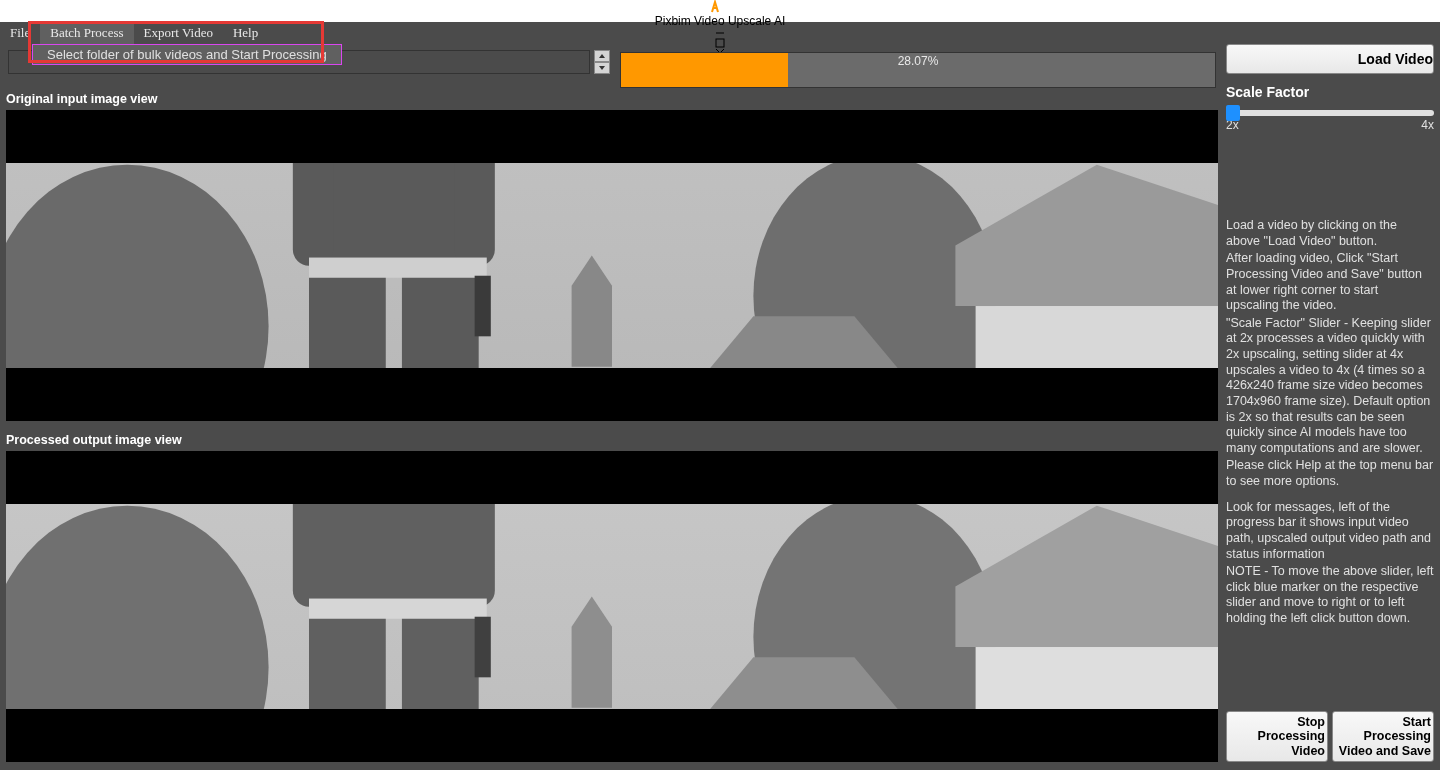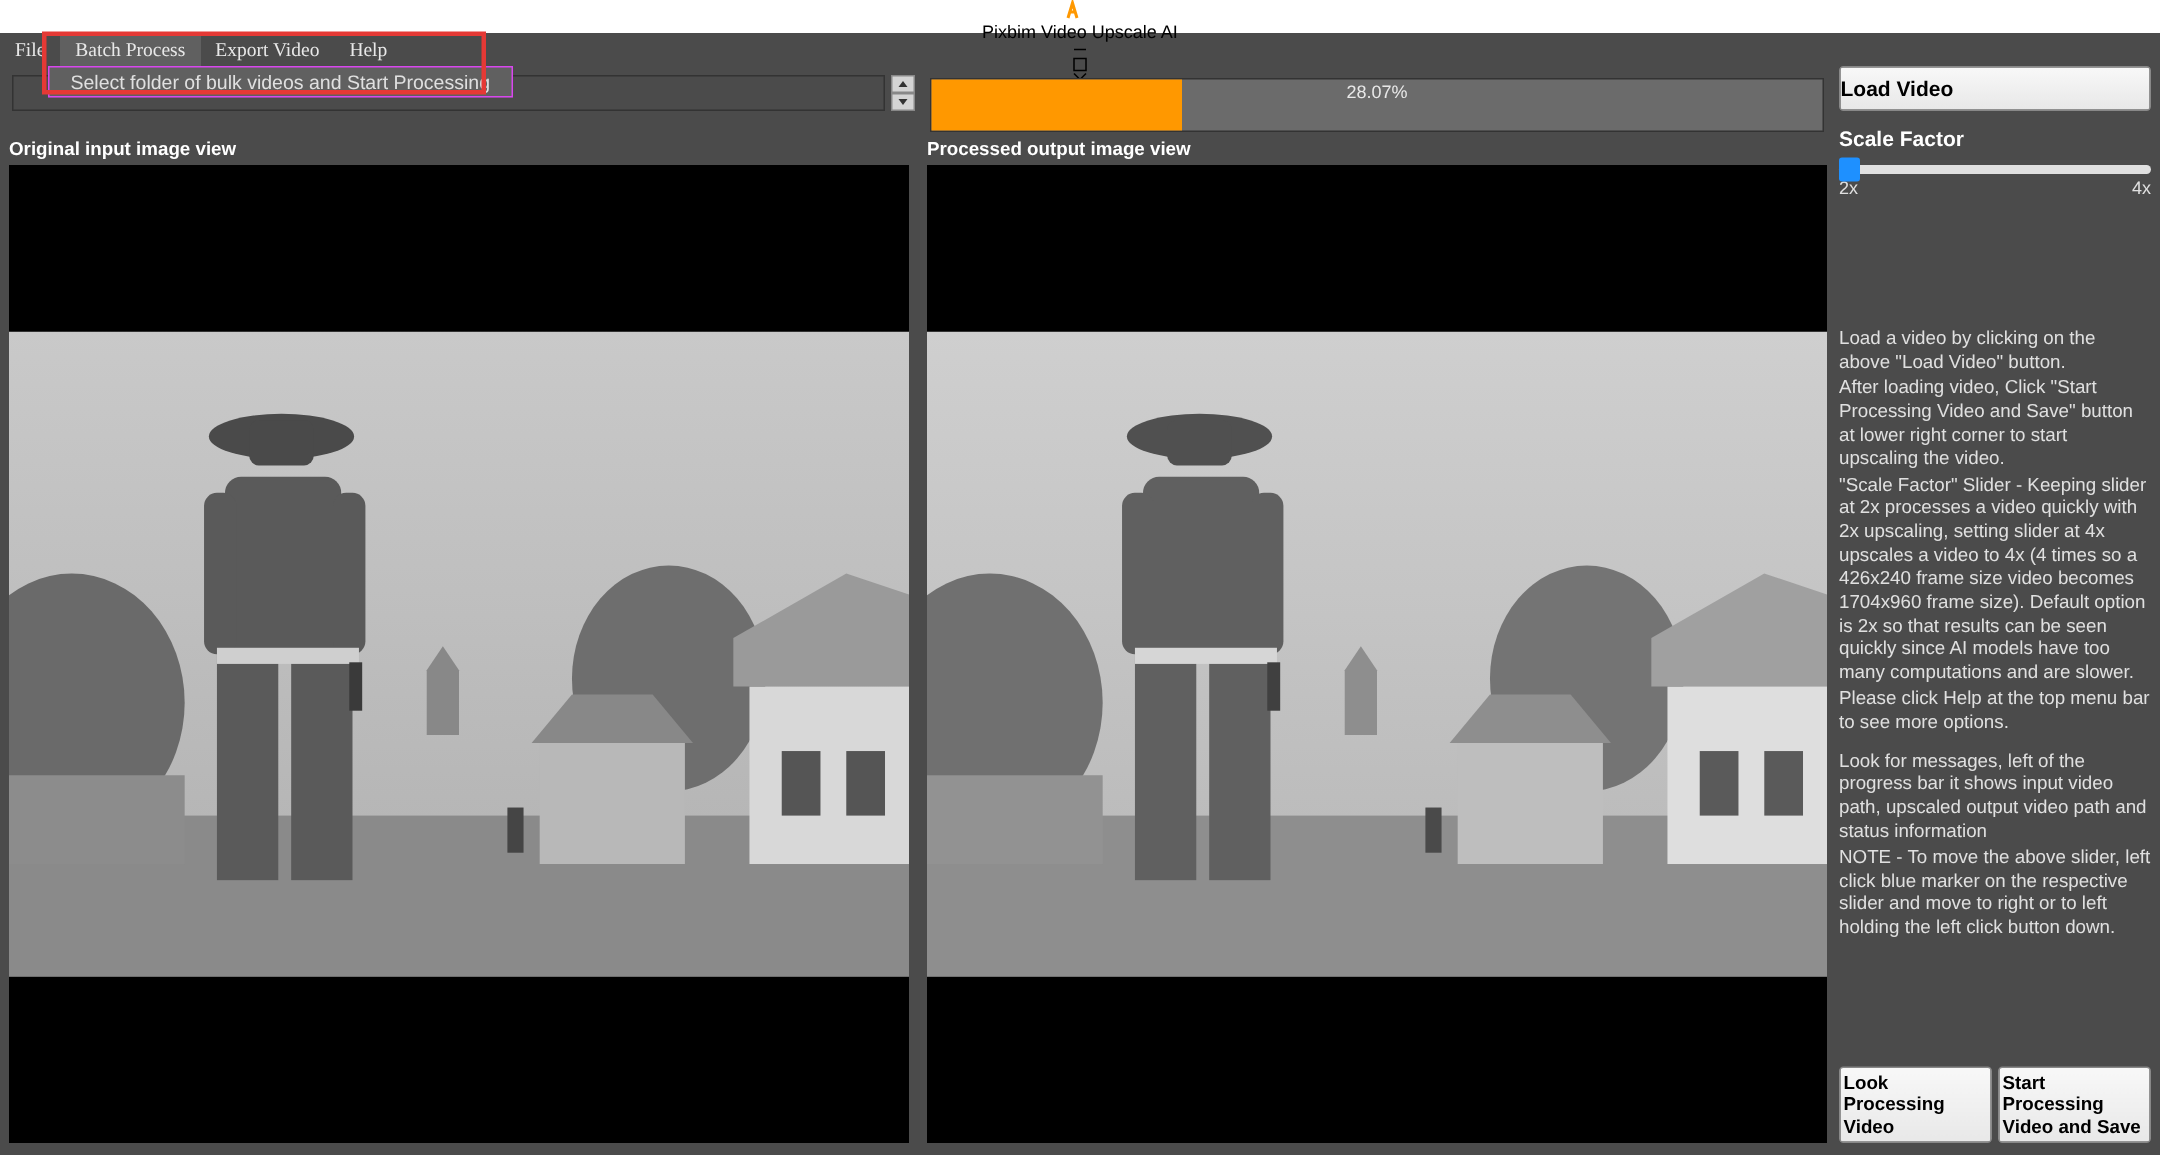--- a/index.html
+++ b/index.html
@@ -18,34 +18,34 @@
 
   .topstrip { position:absolute; top:48px; left:8px; right:0; height:34px; display:flex; align-items:flex-start; }
   .msgbox { flex:0 0 582px; height:24px; border:1px solid #333; background:#4b4b4b; margin-right:4px; margin-top:2px; }
   .spinbtns { width:16px; display:flex; flex-direction:column; margin-right:10px; margin-top:2px; }
   .spinbtns .sbtn { height:12px; background:#d4d4d4; border:1px solid #888; display:flex; align-items:center; justify-content:center; }
   .progress-wrap { flex:1; height:36px; background:#6b6b6b; border:1px solid #333; position:relative; margin-right:10px; margin-top:4px; }
   .progress-fill { position:absolute; left:0; top:0; bottom:0; width:28.07%; background:#ff9800; }
   .progress-text { position:absolute; width:100%; text-align:center; font-size:12px; color:#e8e8e8; line-height:16px; }
 
   .sidepanel { position:absolute; top:44px; right:6px; width:208px; bottom:8px; display:flex; flex-direction:column; }
-  .btn { background:linear-gradient(#f8f8f8,#e8e8e8); color:#000; border:1px solid #888; border-radius:3px; font-size:13px; padding:4px 0; text-align:left; }
+  .btn { background:linear-gradient(#f8f8f8,#e8e8e8); color:#000; border:1px solid #888; border-radius:3px; font-size:13px; padding:4px 0; text-align:right; }
   .btn.big { font-weight:600; font-size:14px; padding:6px 0; }
   .sf-label { font-size:14px; font-weight:700; margin-top:10px; margin-bottom:4px; color:#fff; }
   .slider-track { position:relative; height:6px; background:#e0e0e0; border-radius:3px; margin:6px 0 2px 0; }
   .slider-thumb { position:absolute; left:0; top:-5px; width:14px; height:16px; background:#1e90ff; border-radius:2px; }
   .slider-ends { display:flex; justify-content:space-between; font-size:12px; color:#e0e0e0; margin-bottom:10px; }
   .btnrow { display:flex; gap:6px; }
   .btnrow .btn { flex:1; font-weight:600; }
   .helptext { margin-top:76px; font-size:12.5px; line-height:1.25; color:#e0e0e0; overflow:hidden;}
   .helptext p { margin-bottom:2px; }
   .bottom-btns { margin-top:auto; display:flex; gap:4px; }
   .bottom-btns .btn { flex:1; font-size:12.5px; font-weight:600; line-height:1.15; padding:3px 2px; }
 
-  .views { position:absolute; top:92px; left:6px; right:222px; bottom:8px; display:flex; gap:12px; }
+  .views { position:absolute; top:92px; left:6px; right:222px; bottom:8px; display:flex; gap:12px;flex-direction:column; }
   .view { flex:1; display:flex; flex-direction:column; }
   .view-label { font-size:12.5px; font-weight:700; color:#fff; margin-bottom:2px; height:16px; }
   .frame { flex:1; background:#000; position:relative; overflow:hidden; }
   .frame svg { position:absolute; top:17%; bottom:17%; left:0; right:0; width:100%; height:66%; }
 </style>
 </head>
 <body>
 
 <div class="titlebar">
   <span class="logo">
@@ -118,21 +118,21 @@
   </div>
   <div class="helptext">
     <p>Load a video by clicking on the above "Load Video" button.</p>
     <p>After loading video, Click "Start Processing Video and Save" button at lower right corner to start upscaling the video.</p>
     <p>"Scale Factor" Slider - Keeping slider at 2x processes a video quickly with 2x upscaling, setting slider at 4x upscales a video to 4x (4 times so a 426x240 frame size video becomes 1704x960 frame size). Default option is 2x so that results can be seen quickly since AI models have too many computations and are slower.</p>
     <p>Please click Help at the top menu bar to see more options.</p>
     <p style="margin-top:10px">Look for messages, left of the progress bar it shows input video path, upscaled output video path and status information</p>
     <p>NOTE - To move the above slider, left click blue marker on the respective slider and move to right or to left holding the left click button down.</p>
   </div>
   <div class="bottom-btns">
-    <div class="btn">Look Processing Video</div>
+    <div class="btn">Stop Processing Video</div>
     <div class="btn">Start Processing Video and Save</div>
   </div>
 </div>
 
 <div class="views">
   <div class="view">
     <div class="view-label">Original input image view</div>
     <div class="frame">
       <svg viewBox="0 0 600 400" preserveAspectRatio="xMidYMid slice">
         <defs>

